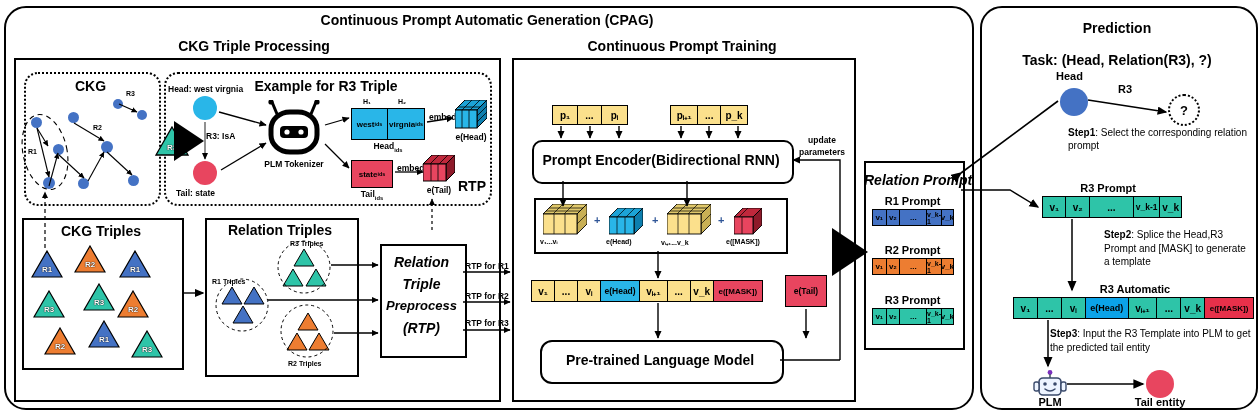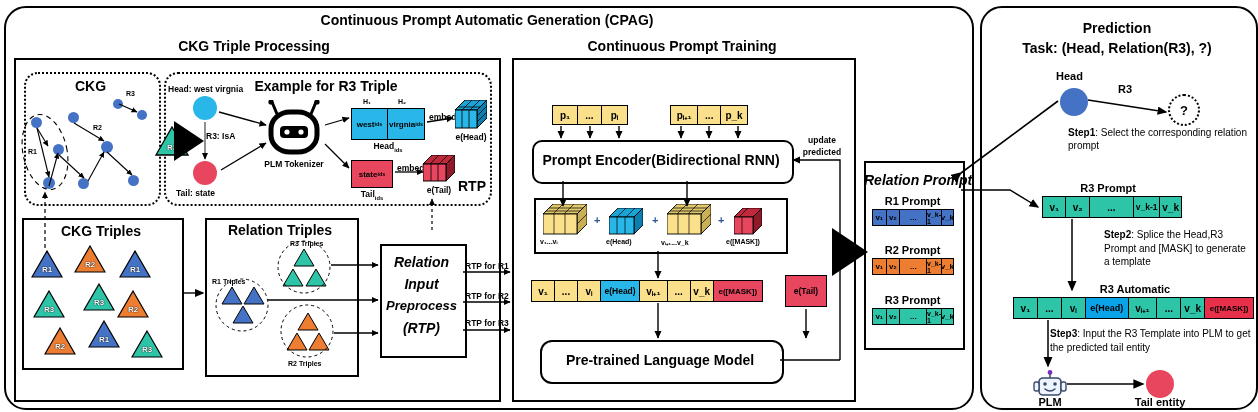--- a/index.html
+++ b/index.html
@@ -40,21 +40,21 @@
 </head>
 <body>
 
 <div id="root">
 
   <div class="panel" style="left:4px;top:6px;width:966px;height:400px;"></div>
   <div class="panel" style="left:980px;top:6px;width:274px;height:400px;"></div>
 
   <div class="lbl t-title ctr" style="left:4px;top:12px;width:966px;">Continuous Prompt Automatic Generation (CPAG)</div>
   <div class="lbl t-title ctr" style="left:980px;top:20px;width:274px;">Prediction</div>
-  <div class="lbl t-sub ctr" style="left:980px;top:40px;width:274px;">Task: (Head, Relation(R3), ?)</div>
+  <div class="lbl t-sub ctr" style="left:980px;top:52px;width:274px;">Task: (Head, Relation(R3), ?)</div>
 
   <div class="lbl t-sub ctr" style="left:512px;top:38px;width:340px;">Continuous Prompt Training</div>
   <div class="lbl t-sub ctr" style="left:14px;top:38px;width:480px;">CKG Triple Processing</div>
 
   <div class="box" style="left:14px;top:58px;width:483px;height:340px;"></div>
 
   <div class="dbox" style="left:24px;top:72px;width:133px;height:130px;"></div>
   <div class="lbl t-sub ctr" style="left:24px;top:78px;width:133px;">CKG</div>
 
   <div class="node" style="left:31px;top:117px;width:11px;height:11px;background:#4472C4;"></div>
@@ -253,21 +253,21 @@
       </svg>
     </div>
   <div class="tri" style="left:308px;top:332px;width:22px;height:19px;">
     <svg width="22" height="19" viewBox="0 0 22 19">
         <polygon points="11,1 21,18 1,18" fill="#ED7D31" stroke="#000" stroke-width="1"></polygon>
       </svg>
     </div>
 
   <div class="box" style="left:380px;top:244px;width:83px;height:110px;"></div>
   <div class="lbl t-sub ital ctr" style="left:380px;top:254px;width:83px;">Relation</div>
-  <div class="lbl t-sub ital ctr" style="left:380px;top:276px;width:83px;">Input</div>
+  <div class="lbl t-sub ital ctr" style="left:380px;top:276px;width:83px;">Triple</div>
   <div class="lbl t-sub ital ctr" style="left:380px;top:298px;width:83px;font-size:13px;">Preprocess</div>
   <div class="lbl t-sub ital ctr" style="left:380px;top:320px;width:83px;">(RTP)</div>
 
   <div class="lbl t-xs" style="left:465px;top:261px;">RTP for R1</div>
   <div class="lbl t-xs" style="left:465px;top:291px;">RTP for R2</div>
   <div class="lbl t-xs" style="left:465px;top:318px;">RTP for R3</div>
 
 
   <div class="box" style="left:512px;top:58px;width:340px;height:340px;"></div>
 
@@ -279,21 +279,21 @@
   <div class="cellrow" style="left:670px;top:105px;width:78px;height:20px;background:#FBE08C;">
     <div style="width:36%;">pᵢ₊₁</div>
     <div style="width:30%;">...</div>
     <div style="width:34%;">p_k</div>
   </div>
 
   <div style="position:absolute;left:532px;top:140px;width:258px;height:40px;border:2px solid #000;border-radius:10px;background:#fff;"></div>
   <div class="lbl t-sub ctr" style="left:532px;top:152px;width:258px;">Prompt Encoder(Bidirectional RNN)</div>
 
   <div class="lbl t-xs ctr" style="left:794px;top:135px;width:56px;">update</div>
-  <div class="lbl t-xs ctr" style="left:794px;top:147px;width:56px;">predicted</div>
+  <div class="lbl t-xs ctr" style="left:794px;top:147px;width:56px;">parameters</div>
 
   <div class="box" style="left:534px;top:198px;width:250px;height:52px;"></div>
 
   <div class="cube" style="left:543px;top:204px;width:44px;height:32px;">
     <svg width="44" height="32" viewBox="0 0 44 32">
       <polygon points="0,10 10,0 44,0 34,10" fill="#E0C86A" stroke="#000" stroke-width=".9"></polygon>
       <polygon points="34,10 44,0 44,20 34,30" fill="#C9B055" stroke="#000" stroke-width=".9"></polygon>
       <rect x="0" y="10" width="34" height="20" fill="#FBE08C" stroke="#000" stroke-width=".9"></rect>
       <line x1="11" y1="10" x2="11" y2="30" stroke="#000" stroke-width=".7"></line>
       <line x1="22" y1="10" x2="22" y2="30" stroke="#000" stroke-width=".7"></line>

